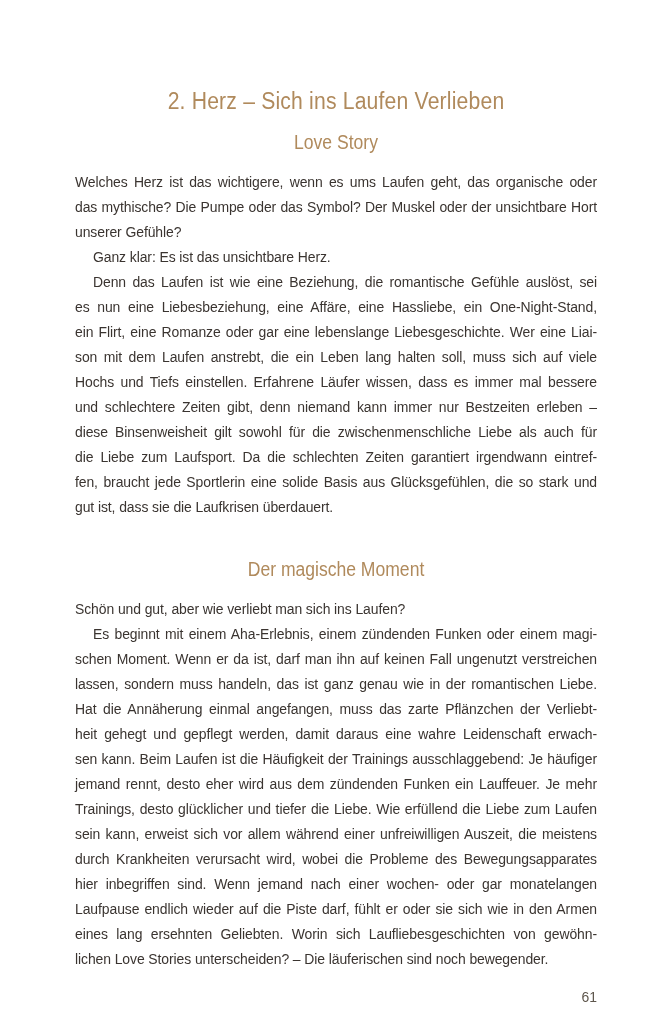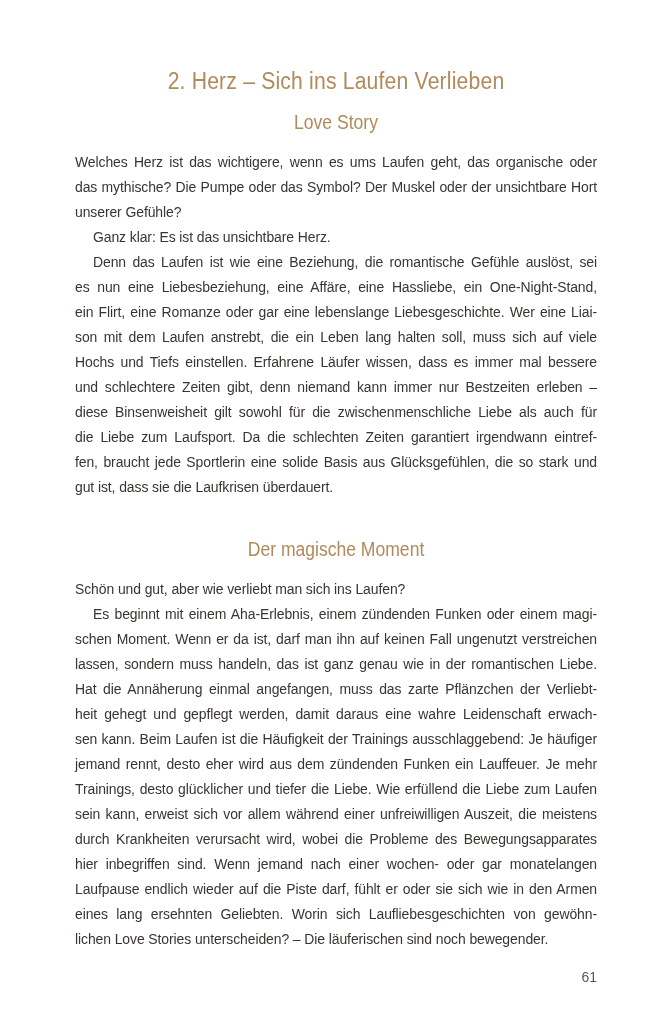--- a/index.html
+++ b/index.html
@@ -4,21 +4,21 @@
 <style>
   * { margin: 0; padding: 0; box-sizing: border-box; }
   html, body { background: #e8e8e8; }
   :root { --tan: #b08a5c; --body: #3a3430; --folio: #5e564c; }
 
   .page {
     width: 671px;
     height: 1020px;
     margin: 0 auto;
     background: #ffffff;
-    padding: 66px 0 0 75px;
+    padding: 86px 0 0 75px;
     overflow: hidden;
     font-family: "Liberation Sans", sans-serif;
   }
 
   
   .text-block {
     width: 580px;
     transform: scaleX(0.9);
     transform-origin: 0 0;
   }

